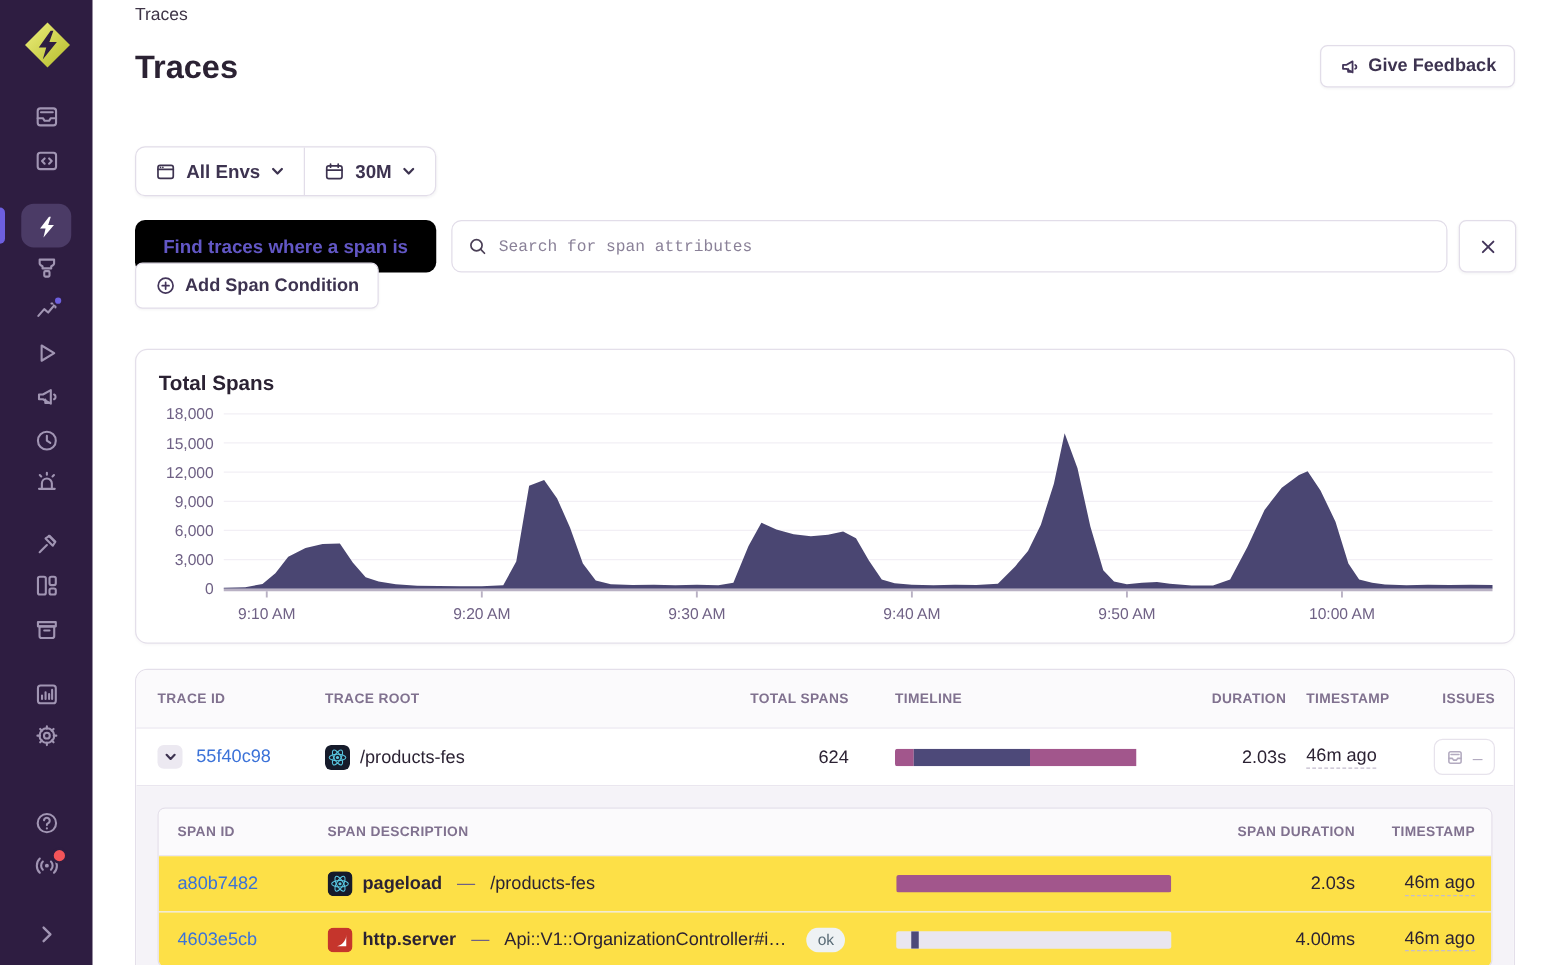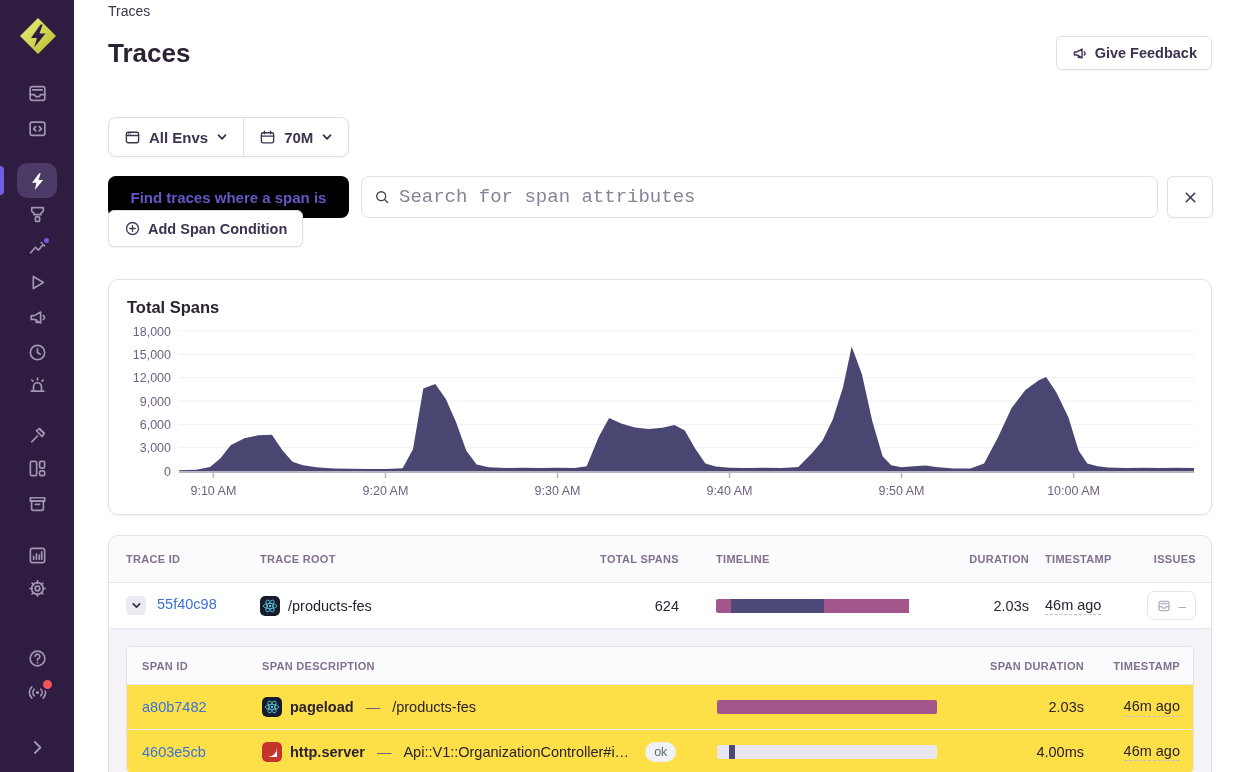--- a/index.html
+++ b/index.html
@@ -28,21 +28,21 @@
   
   .filter-group { position:absolute; left:108px; top:117px; height:40px; display:inline-flex; align-items:stretch; background:#fff; border:1px solid #e2dde9; border-radius:8px; box-shadow:0 1px 2px rgba(43,34,51,.05); }
   .filter-seg { display:flex; align-items:center; gap:8px; padding:0 15px; font-weight:700; font-size:15px; color:#3d3350; cursor:pointer; }
   .filter-divider { width:1px; background:#e2dde9; }
   .chev { width:12px; height:12px; color:#3d3350; }
 
   
   .find-chip { position:absolute; left:108px; top:176px; width:241px; height:42px; background:#000000; border-radius:8px; display:flex; align-items:center; justify-content:center; font-weight:700; font-size:15px; color:#6257c5; }
   .search-box { position:absolute; left:361px; top:176px; width:797px; height:42px; background:#fff; border:1px solid #e2dde9; border-radius:8px; display:flex; align-items:center; padding:0 12px; gap:9px; }
   .search-box svg { width:16px; height:16px; color:#4a3f56; flex:none; }
-  .search-box input { border:none; outline:none; flex:1; font-family:"Liberation Mono","DejaVu Sans Mono",monospace; font-size:19px; color:#2b2233; background:transparent; }
+  .search-box input { border:none; outline:none; flex:1; font-family:"Liberation Mono","DejaVu Sans Mono",monospace; font-size:13px; color:#2b2233; background:transparent; }
   .search-box input::placeholder { color:#8a8198; }
   .clear-btn { position:absolute; left:1167px; top:176px; width:46px; height:42px; justify-content:center; gap:0; }
   .add-btn { position:absolute; left:108px; top:210px; height:37px; padding:0 15px; }
 
   
   .chart-panel { position:absolute; left:108px; top:279px; width:1104px; height:236px; background:#fff; border:1px solid #e4dfea; border-radius:10px; box-shadow:0 1px 3px rgba(43,34,51,.04); }
   .chart-title { position:absolute; left:18px; top:18px; font-size:16.5px; font-weight:700; color:#2b2233; }
   .chart-panel svg.plot { position:absolute; left:0; top:0; }
 
   
@@ -235,21 +235,21 @@
           <path d="M2.5 4.2 6 7.8 9.5 4.2"></path>
         </svg>
     </div>
     <div class="filter-divider"></div>
     <div class="filter-seg">
       <svg class="chev" style="width:17px;height:17px" viewBox="0 0 20 20" fill="none" stroke="currentColor" stroke-width="1.6" stroke-linecap="round" stroke-linejoin="round">
           <rect x="2.8" y="4.4" width="14.4" height="12" rx="2"></rect>
           <path d="M6.4 2.6v3M13.6 2.6v3"></path>
           <path d="M2.8 8.4h14.4"></path>
         </svg>
-      <span>70M</span>
+      <span>30M</span>
       <svg class="chev" viewBox="0 0 12 12" fill="none" stroke="currentColor" stroke-width="1.8" stroke-linecap="round" stroke-linejoin="round">
           <path d="M2.5 4.2 6 7.8 9.5 4.2"></path>
         </svg>
     </div>
   </div>
 
   <div class="find-chip">Find traces where a span is</div>
   <div class="search-box">
     <svg viewBox="0 0 20 20" fill="none" stroke="currentColor" stroke-width="1.7" stroke-linecap="round">
         <circle cx="9" cy="9" r="5.6"></circle>

